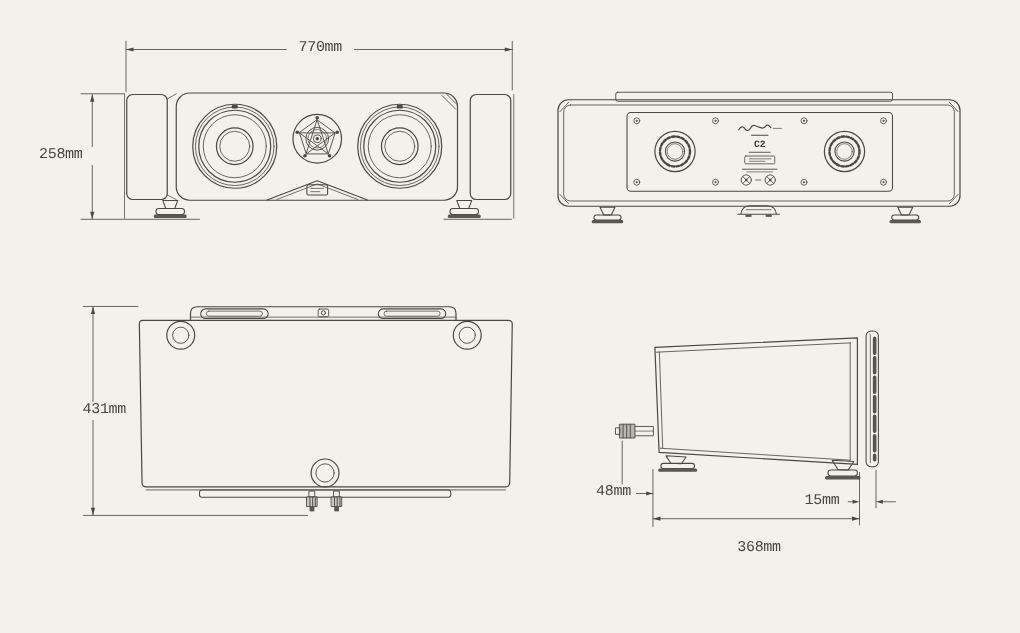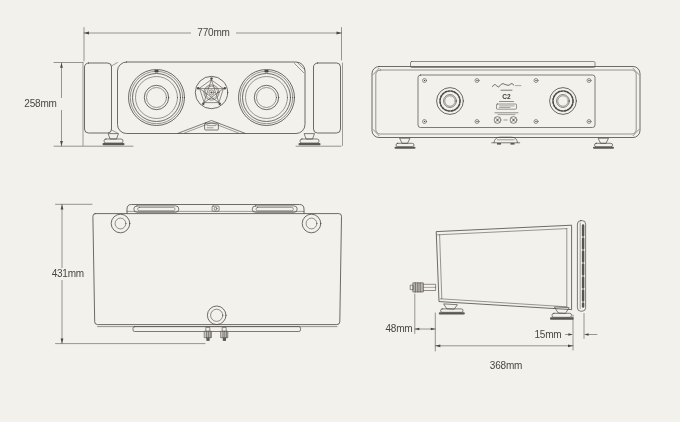--- a/index.html
+++ b/index.html
@@ -1,17 +1,17 @@
 <!DOCTYPE html>
 <html><head>
 <meta charset="utf-8">
 <style>
   html,body{margin:0;padding:0;background:#f3f1ec;}
   .stage{position:relative;width:680px;height:422px;background:#f3f1ec;overflow:hidden;
-         font-family:Liberation Sans, sans-serif;}
+         font-family:Liberation Mono, monospace;}
   .stage svg{position:absolute;left:0;top:0;}
   .dim{position:absolute;font-size:10px;line-height:12px;color:#4a4743;text-align:center;
        background:#f3f1ec;letter-spacing:-0.2px;white-space:nowrap;}
   .plate-model{position:absolute;font-size:6.5px;line-height:7px;font-weight:bold;color:#3e3b37;
        text-align:center;letter-spacing:0;}
 </style>
 </head>
 <body>
 
 <div class="stage">
@@ -312,18 +312,18 @@
       <polygon points="573,334.5 568.4,333.2 568.4,335.8" fill="#4b4742" stroke="none"></polygon>
       <polygon points="584,334.5 588.6,333.2 588.6,335.8" fill="#4b4742" stroke="none"></polygon>
       <line x1="588.4" y1="334.5" x2="597" y2="334.5"></line>
     </g>
   </g>
 </svg>
 
   <div class="dim" style="left:191px;top:27px;width:45px;">770mm</div>
   <div class="dim" style="left:18px;top:98px;width:45px;">258mm</div>
   <div class="dim" style="left:40px;top:268px;width:44px;text-align:right;">431mm</div>
-  <div class="dim" style="left:384px;top:323px;width:30px;">48mm</div>
+  <div class="dim" style="left:394px;top:323px;width:30px;">48mm</div>
   <div class="dim" style="left:482px;top:360px;width:48px;">368mm</div>
   <div class="dim" style="left:533px;top:329px;width:30px;text-align:center;">15mm</div>
 
   <div class="plate-model" style="left:498px;top:93px;width:17px;">C2</div>
 </div>
 
 </body></html>

